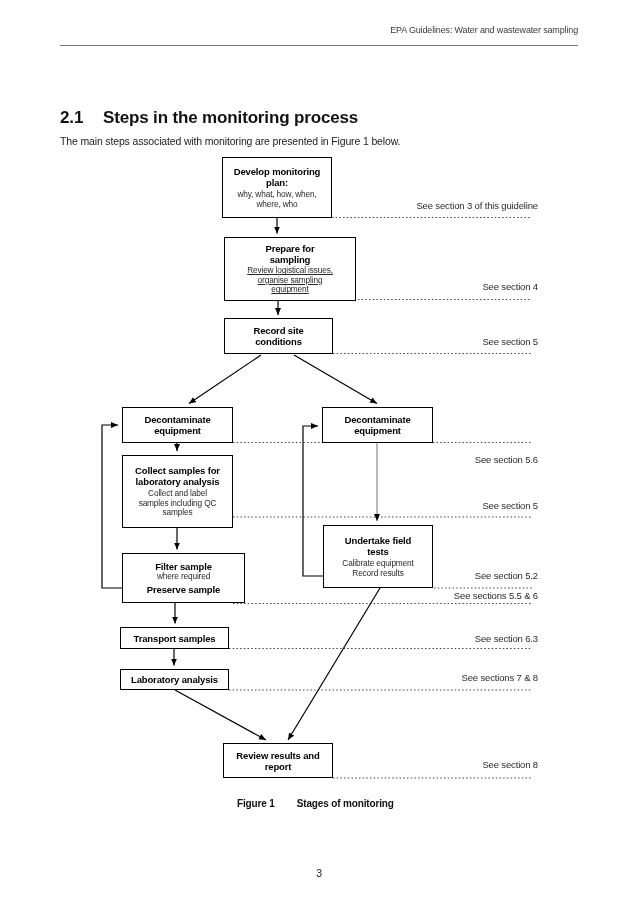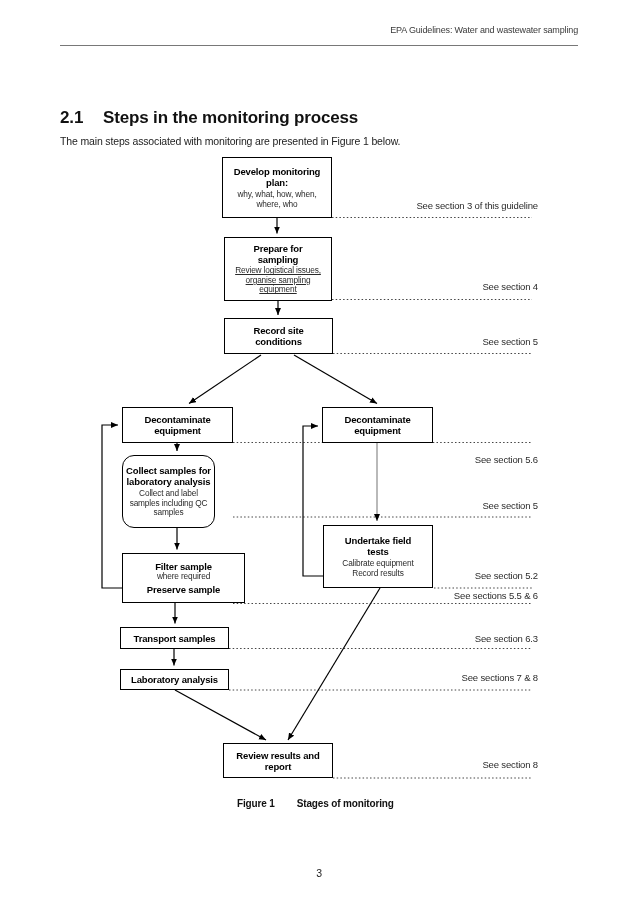--- a/index.html
+++ b/index.html
@@ -25,25 +25,25 @@
   }
   .box-title{font-size:9.5px;line-height:11px;font-weight:bold;color:#000;white-space:pre-line;}
   .box-sub{font-size:8.3px;line-height:9.5px;color:#2a2a2a;white-space:pre-line;margin-top:2px;}
   .box-title2{font-size:9.5px;line-height:11px;font-weight:bold;color:#000;margin-top:3px;}
   .side-label{
     position:absolute;right:100px;width:250px;text-align:right;
     font-size:9.5px;color:#2b2b2b;
   }
   
   #bx-develop{left:222px;top:157px;width:110px;height:61px;align-items:center;}
-  #bx-prepare{left:224px;top:237px;width:108px;height:64px;padding:2px 1px;}
+  #bx-prepare{left:224px;top:237px;width:132px;height:64px;padding:2px 1px;}
   #bx-record{left:224px;top:318px;width:109px;height:36px;}
   #bx-decon-l{left:122px;top:407px;width:111px;height:36px;}
   #bx-decon-r{left:322px;top:407px;width:111px;height:36px;}
-  #bx-collect{left:122px;top:455px;width:93px;height:73px;border-radius:12px;}
+  #bx-collect{left:122px;top:455px;width:111px;height:73px;}
   #bx-undertake{left:323px;top:525px;width:110px;height:63px;}
   #bx-filter{left:122px;top:553px;width:123px;height:50px;}
   #bx-transport{left:120px;top:627px;width:109px;height:22px;}
   #bx-lab{left:120px;top:669px;width:109px;height:21px;}
   #bx-review{left:223px;top:743px;width:110px;height:35px;}
   
   #sl-0{top:200px;} #sl-1{top:281px;} #sl-2{top:336px;} #sl-3{top:426px;margin-top:28px;}
   #sl-4{top:500px;} #sl-5{top:570px;} #sl-6{top:590px;text-align:right;} #sl-7{top:633px;}
   #sl-8{top:672px;} #sl-9{top:759px;}
   .caption{position:absolute;top:798px;left:237px;font-size:10px;font-weight:bold;color:#111;}

